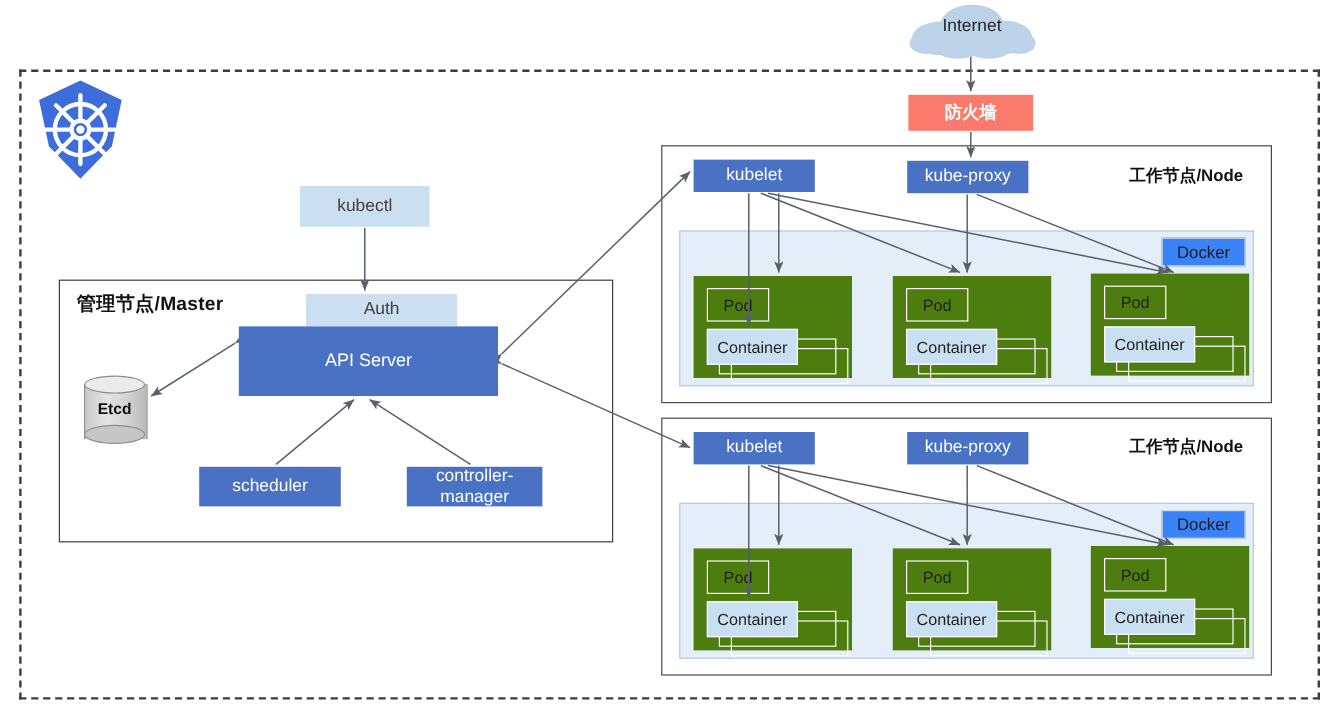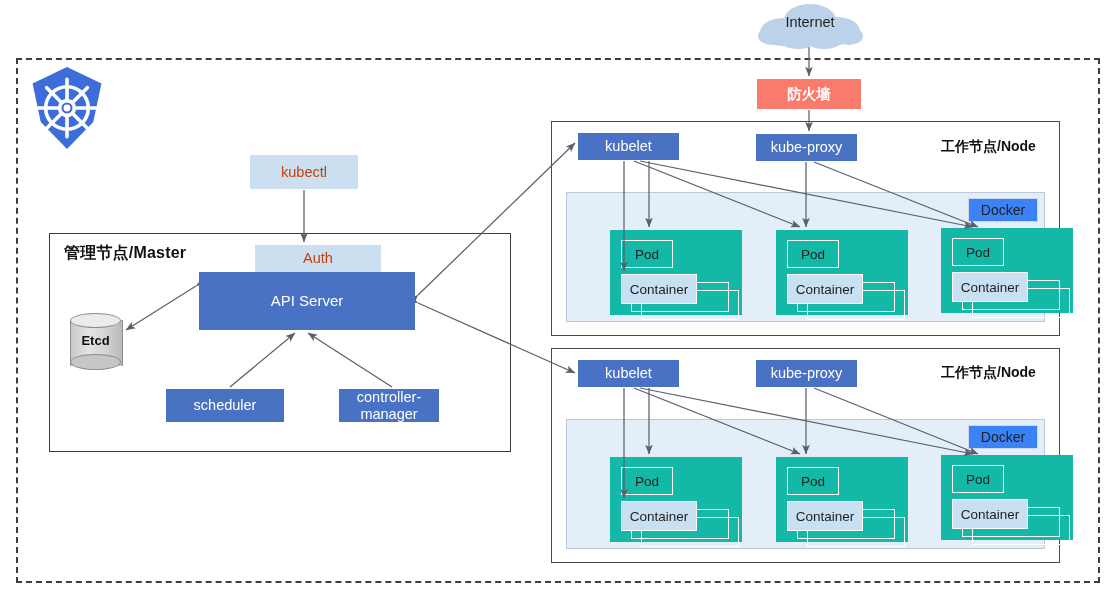--- a/index.html
+++ b/index.html
@@ -19,21 +19,21 @@
     border:2px dashed #3d3d3d;box-sizing:border-box;z-index:1;
   }
 
   
   .k8s-logo{position:absolute;left:26px;top:66px;width:82px;height:84px;z-index:6;}
 
   
   .box{position:absolute;box-sizing:border-box;display:flex;align-items:center;
        justify-content:center;text-align:center;z-index:6;line-height:1.15;}
 
-  .box-lightblue{background:#ccdff1;color:#c2410c;font-size:14.5px;}
+  .box-lightblue{background:#ccdff1;color:#404040;font-size:14.5px;}
   .box-blue{background:#4a72c4;color:#ffffff;font-size:14.5px;}
   .box-fire{background:#fa7b6b;color:#ffffff;font-size:14.5px;font-weight:700;}
 
   
   .master-panel{
     position:absolute;left:49px;top:233px;width:462px;height:219px;
     border:1.6px solid #3f3f3f;background:transparent;box-sizing:border-box;z-index:2;
   }
   .master-title{
     position:absolute;left:64px;top:243px;font-size:16px;font-weight:700;
@@ -77,21 +77,21 @@
   .docker-region{
     position:absolute;background:#e4eef8;border:1.2px solid #b9c9d8;box-sizing:border-box;z-index:3;
   }
   .docker-label{
     position:absolute;background:#3b82f6;border:1px solid #cdd9e4;box-sizing:border-box;
     display:flex;align-items:center;justify-content:center;
     font-size:14px;color:#1f1f1f;z-index:5;
   }
 
   
-  .pod{position:absolute;background:#14b8a6;box-sizing:border-box;z-index:4;margin-left:32px;}
+  .pod{position:absolute;background:#4d7c0f;box-sizing:border-box;z-index:4;}
   .pod-tag{
     position:absolute;left:11px;top:10px;width:52px;height:28px;
     border:1.3px solid #ffffff;box-sizing:border-box;
     display:flex;align-items:center;justify-content:center;
     font-size:13.5px;color:#1f1f1f;background:transparent;
   }
   
   .cstack{position:absolute;left:11px;top:44px;width:118px;height:46px;}
   .cstack .sheet{position:absolute;border:1.3px solid #ffffff;box-sizing:border-box;background:transparent;}
   .cstack .s3{left:20px;top:16px;width:98px;height:30px;}
@@ -166,21 +166,21 @@
     <div class="body"></div>
     <div class="bottom"></div>
     <div class="top"></div>
     <div class="label">Etcd</div>
   </div>
 
   <div class="box box-blue" style="left:166px;top:389px;width:118px;height:33px;">
     <span>scheduler</span>
   </div>
 
-  <div class="box box-blue" style="left:339px;top:389px;width:100px;height:33px;flex-direction:column;">
+  <div class="box box-blue" style="left:339px;top:389px;width:113px;height:33px;flex-direction:column;">
     <span>controller-</span>
     <span>manager</span>
   </div>
 
   <div class="node-panel" style="left:551px;top:121px;width:509px;height:215px;"></div>
   <div class="node-title" style="left:941px;top:138px;">工作节点/Node</div>
 
   <div class="box box-blue" style="left:578px;top:133px;width:101px;height:27px;">
     <span>kubelet</span>
   </div>

